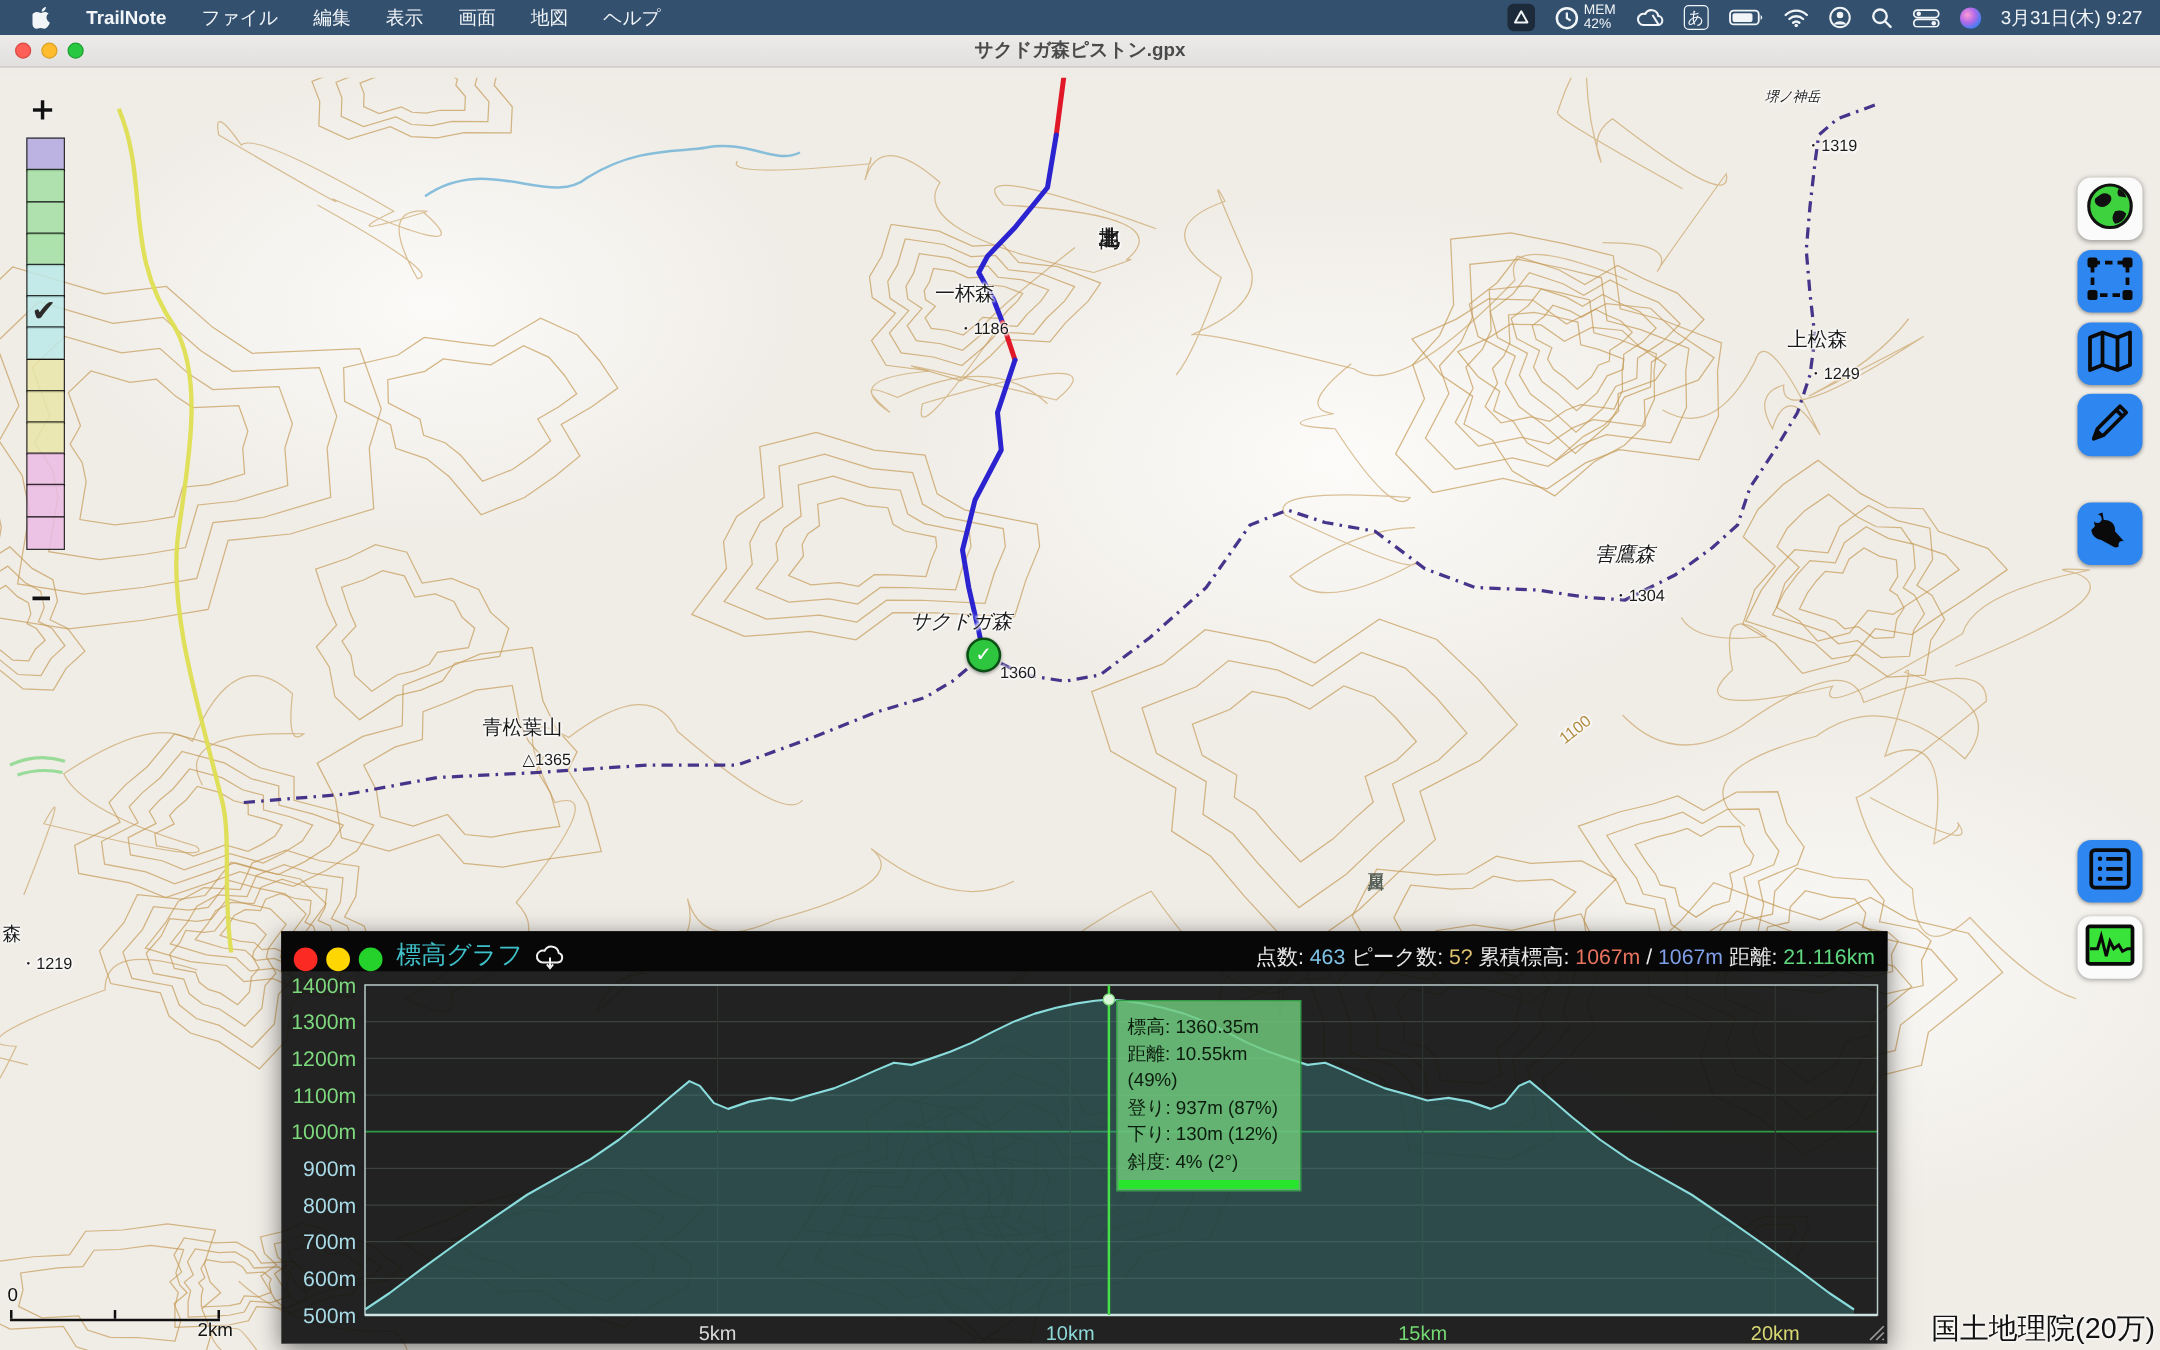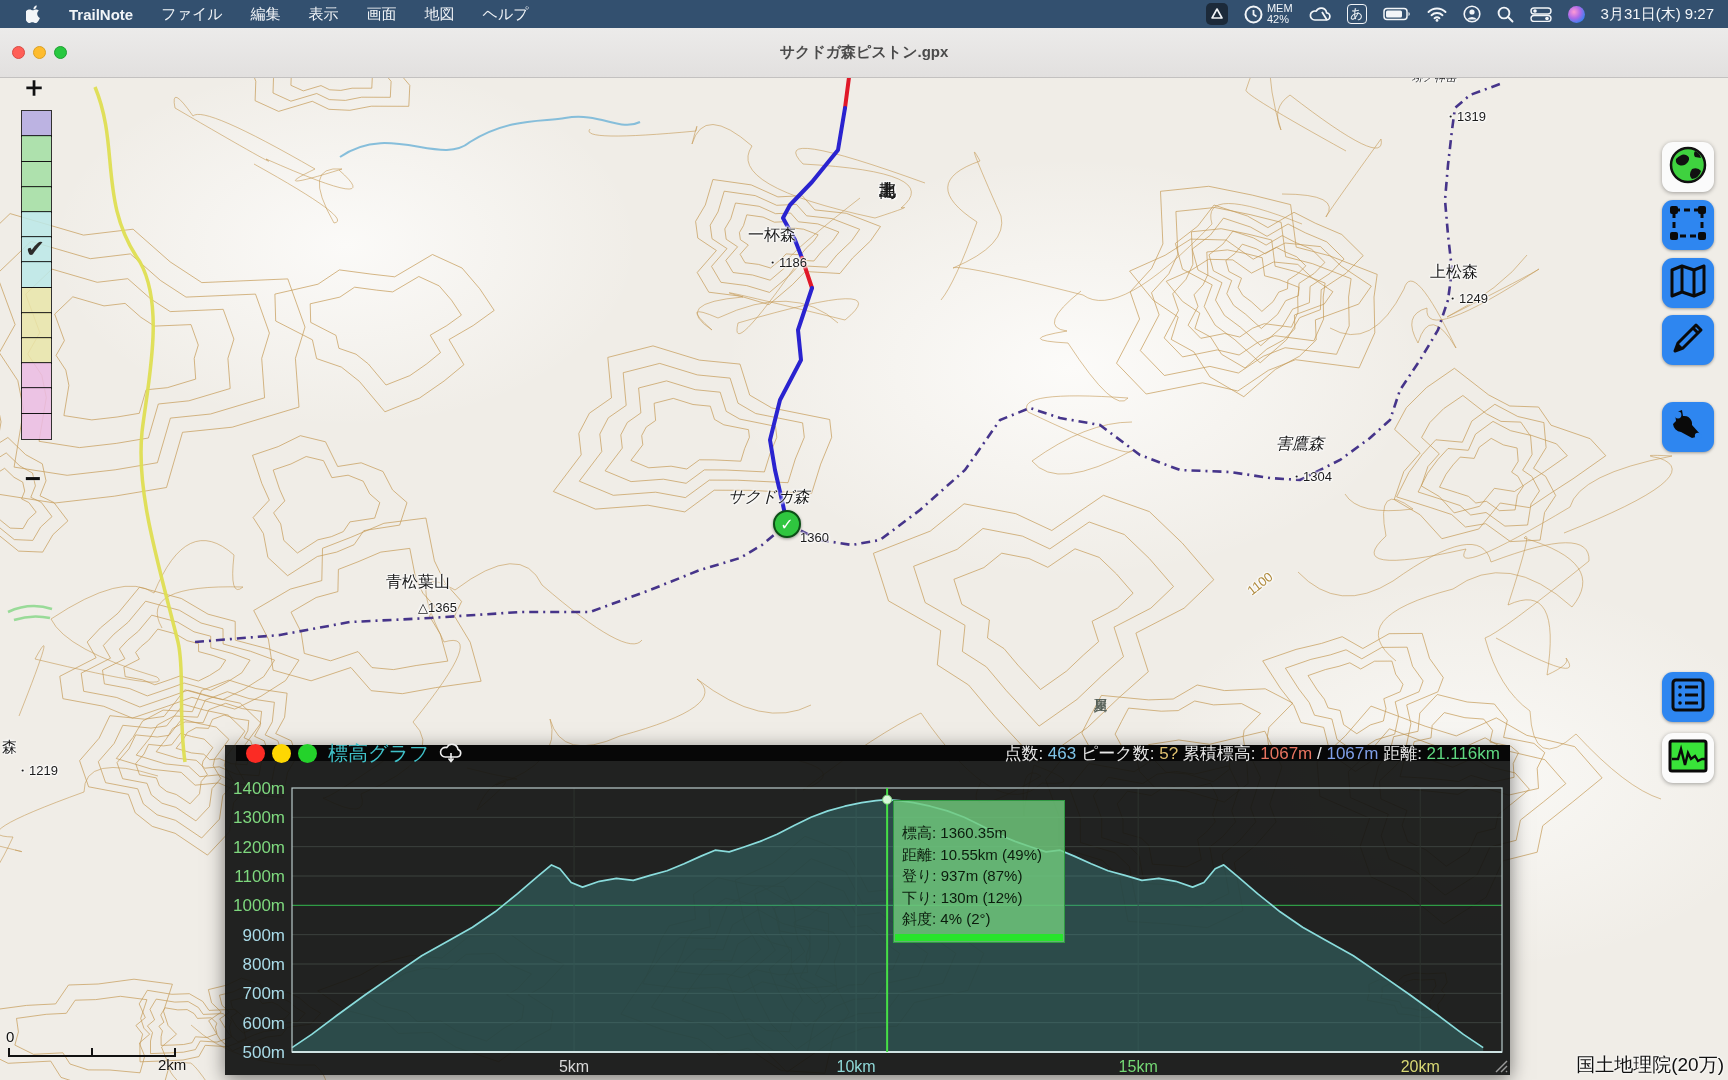--- a/index.html
+++ b/index.html
@@ -17,21 +17,21 @@
   #menu-right { margin-left:auto; display:flex; align-items:center; gap:16px; padding-right:14px; }
   .status-item { display:flex; align-items:center; gap:4px; height:28px; }
   .mem-txt { font-size:11px; line-height:11px; font-weight:normal; text-align:left; }
   .ime-badge { width:20px; height:20px; border:1.5px solid #f2f5f8; border-radius:4px;
     display:flex; align-items:center; justify-content:center; font-size:13px; }
   .appicon-badge { width:22px; height:22px; background:#1c2a3a; border-radius:5px;
     display:flex; align-items:center; justify-content:center; }
   #datetime { font-size:15px; }
 
   
-  #titlebar { position:absolute; top:28px; left:0; width:1728px; height:50px;
+  #titlebar { position:absolute; top:28px; left:0; width:1728px; height:26px;
     background:linear-gradient(#ecebea,#e2e0df); border-bottom:1px solid #c3c1c0;
     display:flex; align-items:center; z-index:40; }
   .traffic { width:13px; height:13px; border-radius:50%; margin-right:8px; }
   #win-title { position:absolute; left:0; right:0; text-align:center; color:#4a4a4a;
     font-size:15px; font-weight:bold; pointer-events:none; }
 
   
   #map { position:absolute; top:62px; left:0; width:1728px; height:1018px;
     background:
       radial-gradient(420px 260px at 20% 18%, #fbfaf8 0%, rgba(251,250,248,0) 70%),
@@ -67,35 +67,35 @@
   .tool-btn.blue { background:#2e86f0; box-shadow:0 1px 3px rgba(0,0,0,.35); }
   .tool-btn.light { background:#fbfbfb; box-shadow:0 1px 4px rgba(0,0,0,.35); }
 
   
   #scalebar { position:absolute; left:6px; bottom:8px; width:175px; height:44px; color:#111; }
   #scalebar .zero { position:absolute; left:0; top:0; font-size:15px; text-shadow:0 0 2px #fff; }
   #scalebar .line { position:absolute; left:2px; top:24px; width:168px; height:5px;
     border-bottom:2px solid #111; }
   #scalebar .line i { position:absolute; bottom:0; width:2px; height:7px; background:#111; }
   #scalebar .km { position:absolute; left:152px; top:28px; font-size:15px; text-shadow:0 0 2px #fff; }
-  #attribution { position:absolute; right:4px; bottom:2px; font-size:19px; color:#111;
+  #attribution { position:absolute; right:4px; bottom:2px; font-size:23px; color:#111;
     text-shadow:0 0 3px #fff,0 0 3px #fff; }
 
   
   #graph-panel { position:absolute; left:225px; top:745px; width:1285px; height:330px;
     background:rgba(17,18,17,0.93); box-shadow:0 4px 18px rgba(0,0,0,.5); z-index:30; }
-  #graph-header { position:absolute; top:0; left:11px; right:0; height:16px; background:#070707;
-    display:flex; align-items:center; padding:0 10px; }
+  #graph-header { position:absolute; top:0; left:0; right:0; height:32px; background:#070707;
+    display:flex; align-items:flex-end; padding:0 10px; }
   .gtraffic { width:19px; height:19px; border-radius:50%; margin-right:7px; }
   #graph-title { color:#3fc0c8; font-size:20px; margin:0 10px 0 4px; }
   #graph-stats { margin-left:auto; font-size:17px; white-space:nowrap; }
   #graph-svg { position:absolute; top:32px; left:0; }
-  #tooltip { position:absolute; left:668px; top:55px; width:172px;
+  #tooltip { position:absolute; left:668px; top:55px; width:148px;
     background:rgba(112,203,124,0.82); border:1px solid #2f9a43; color:#0b1c0d;
-    font-size:15px; line-height:21.5px; padding:21px 8px 12px 8px; }
+    font-size:15px; line-height:21.5px; padding:10px 8px 12px 8px; }
   #tooltip .tt-bar { position:absolute; left:1px; right:1px; bottom:1px; height:7px;
     background:#27e42c; }
   #resize-grip { position:absolute; right:2px; bottom:2px; width:16px; height:16px; }
 </style>
 </head>
 <body>
 
 <div id="menubar">
   <div id="menu-left">
     <div class="menu-item">

